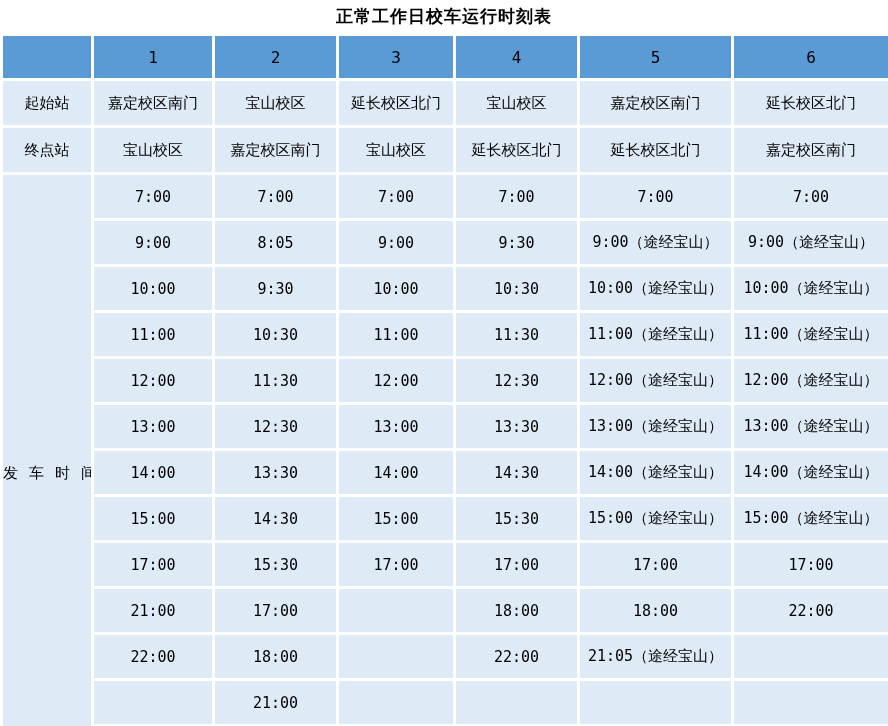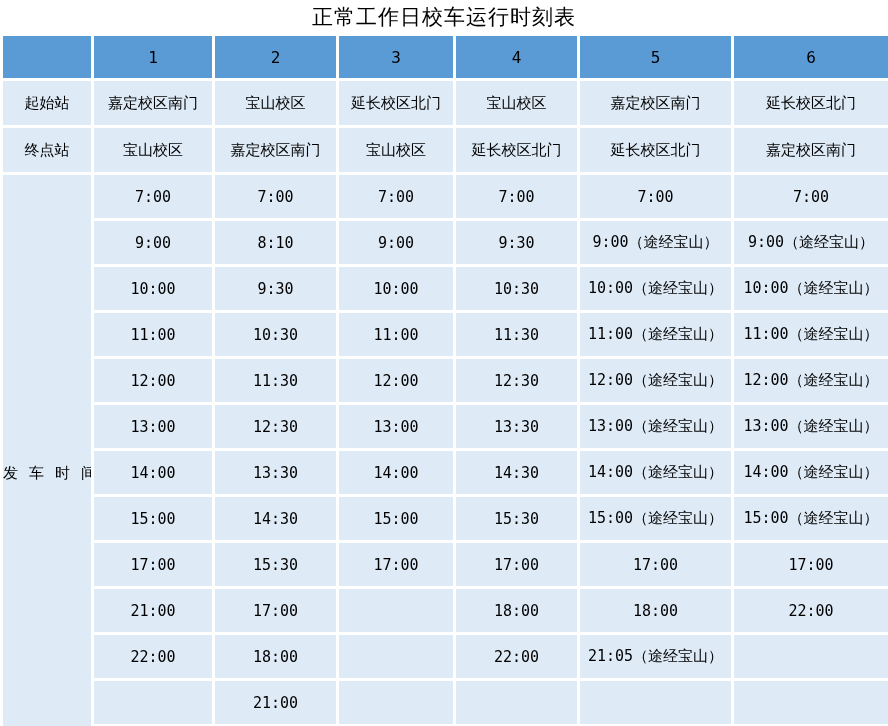--- a/index.html
+++ b/index.html
@@ -12,22 +12,22 @@
     height: 726px;
     font-family: "DejaVu Sans", "Liberation Sans", sans-serif;
     color: #000000;
     overflow: hidden;
   }
   .page-title {
     height: 33px;
     display: flex;
     align-items: center;
     justify-content: center;
-    font-size: 21px;
-    font-weight: normal;
+    font-size: 17px;
+    font-weight: bold;
     letter-spacing: 1px;
   }
   table.timetable {
     border-collapse: collapse;
     table-layout: fixed;
     width: 888px;
     font-family: "DejaVu Sans Mono", "DejaVu Sans", sans-serif;
   }
   table.timetable th,
   table.timetable td {
@@ -121,21 +121,21 @@
 间</td>
       <td class="cell">7:00</td>
       <td class="cell">7:00</td>
       <td class="cell">7:00</td>
       <td class="cell">7:00</td>
       <td class="cell">7:00</td>
       <td class="cell">7:00</td>
     </tr>
     <tr class="time-row">
       <td class="cell">9:00</td>
-      <td class="cell">8:10</td>
+      <td class="cell">8:05</td>
       <td class="cell">9:00</td>
       <td class="cell">9:30</td>
       <td class="cell">9:00（途经宝山）</td>
       <td class="cell">9:00（途经宝山）</td>
     </tr>
     <tr class="time-row">
       <td class="cell">10:00</td>
       <td class="cell">9:30</td>
       <td class="cell">10:00</td>
       <td class="cell">10:30</td>

